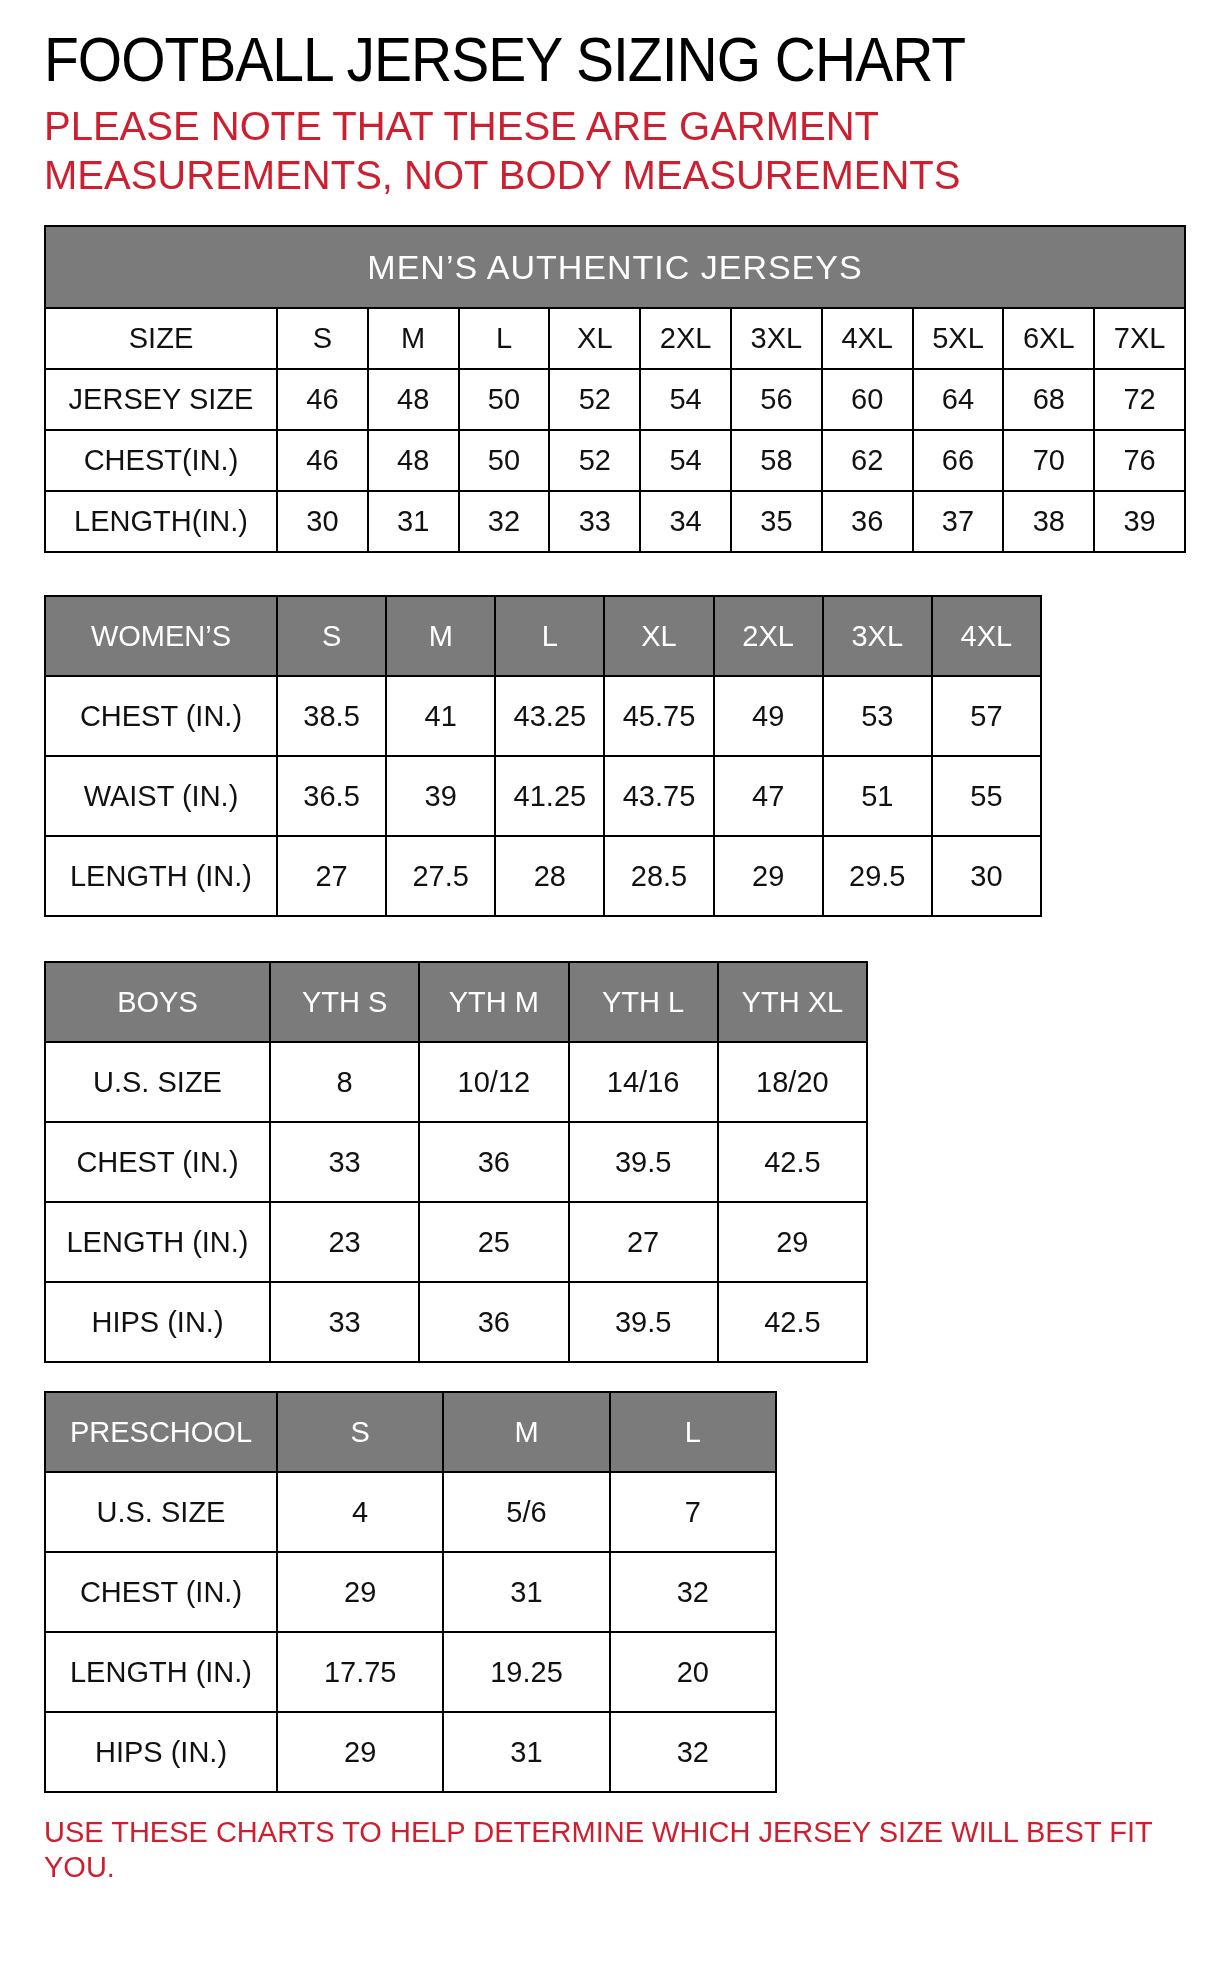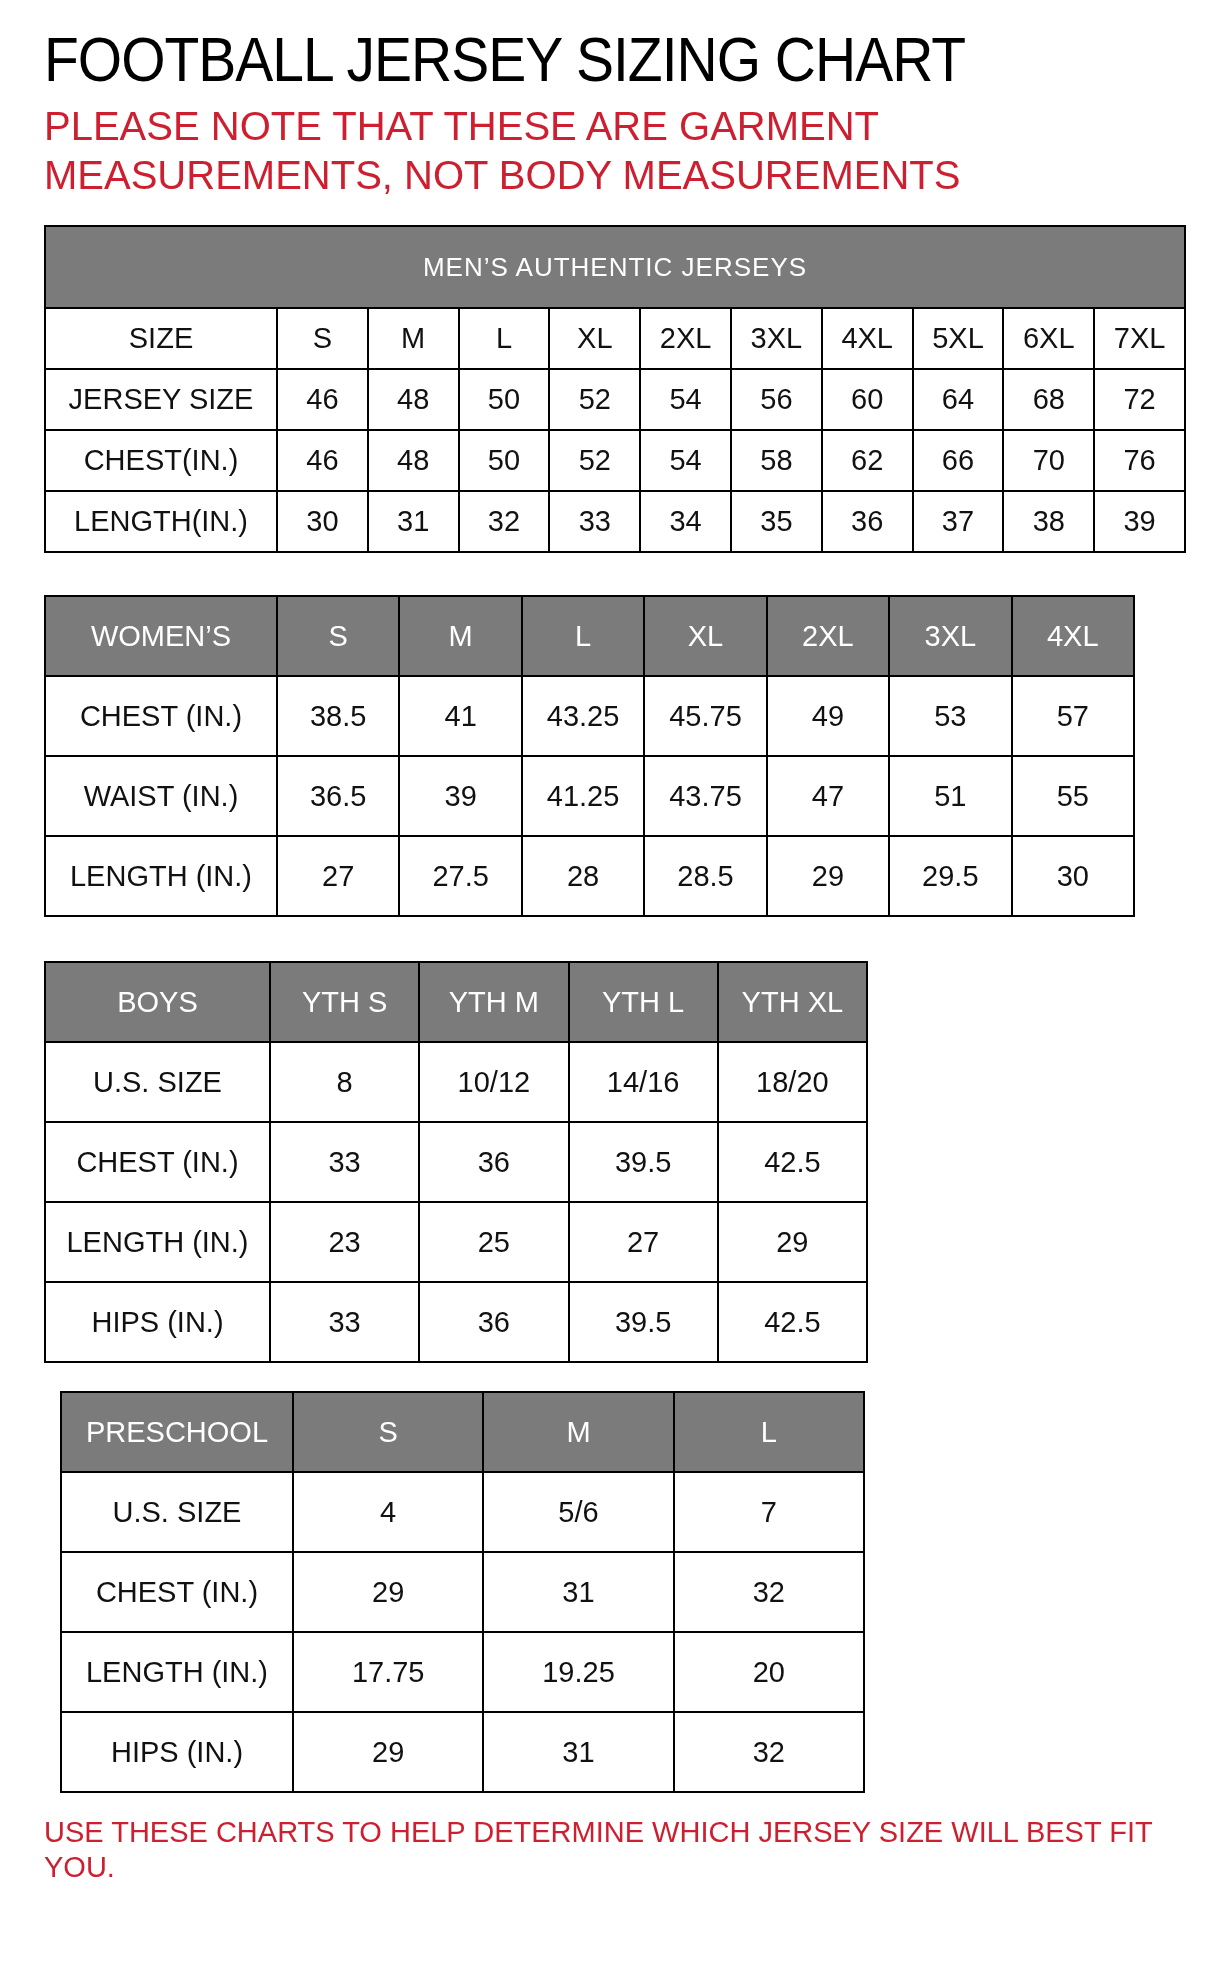--- a/index.html
+++ b/index.html
@@ -59,38 +59,38 @@
     font-weight: 400;
     color: #111111;
     padding: 0 6px;
     box-sizing: border-box;
   }
   table.size-table th.gray {
     background: #7b7b7b;
     color: #ffffff;
   }
   table.size-table th.title-cell {
-    font-size: 26px;
+    font-size: 34px;
     letter-spacing: 1px;
     height: 82px;
   }
   table.size-table th.row-label {
     background: #ffffff;
     color: #111111;
     font-weight: 400;
   }
   
   table.t1 { width: 1142px; margin: 0 0 42px 0; }
   table.t1 col.label-col { width: 232px; }
   table.t1 th, table.t1 td { height: 61px; }
-  table.t2 { width: 1091px; margin: 16px 0 44px 0; }
+  table.t2 { width: 998px; margin: 16px 0 44px 0; }
   table.t2 col.label-col { width: 232px; }
   table.t3 { width: 824px; margin: 0 0 28px 0; }
   table.t3 col.label-col { width: 225px; }
-  table.t4 { width: 805px; margin: 0 0 10px 16px; }
+  table.t4 { width: 733px; margin: 0 0 10px 0; }
   table.t4 col.label-col { width: 232px; }
 </style>
 </head>
 <body>
 
 <div class="page">
 
   <h1 class="page-title">
     <span class="squeeze">FOOTBALL JERSEY SIZING CHART</span>
   </h1>

